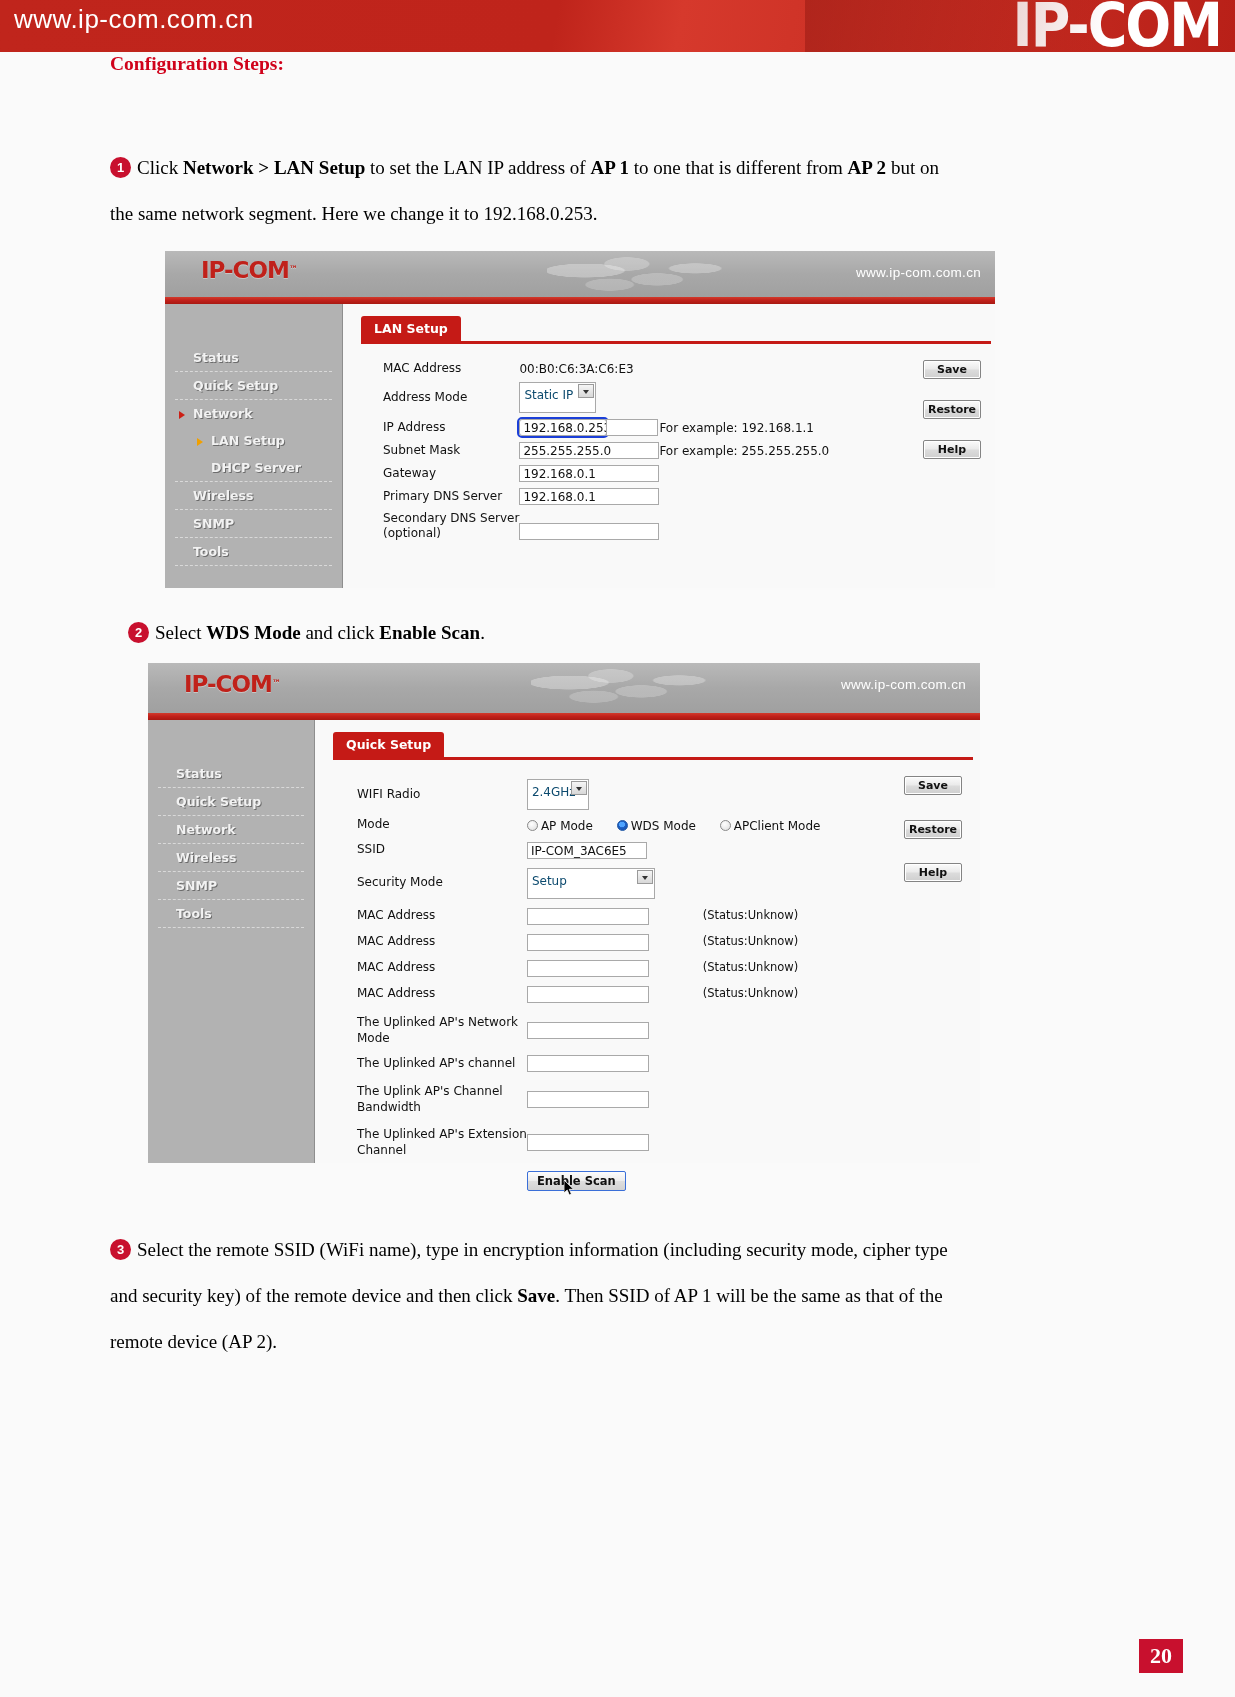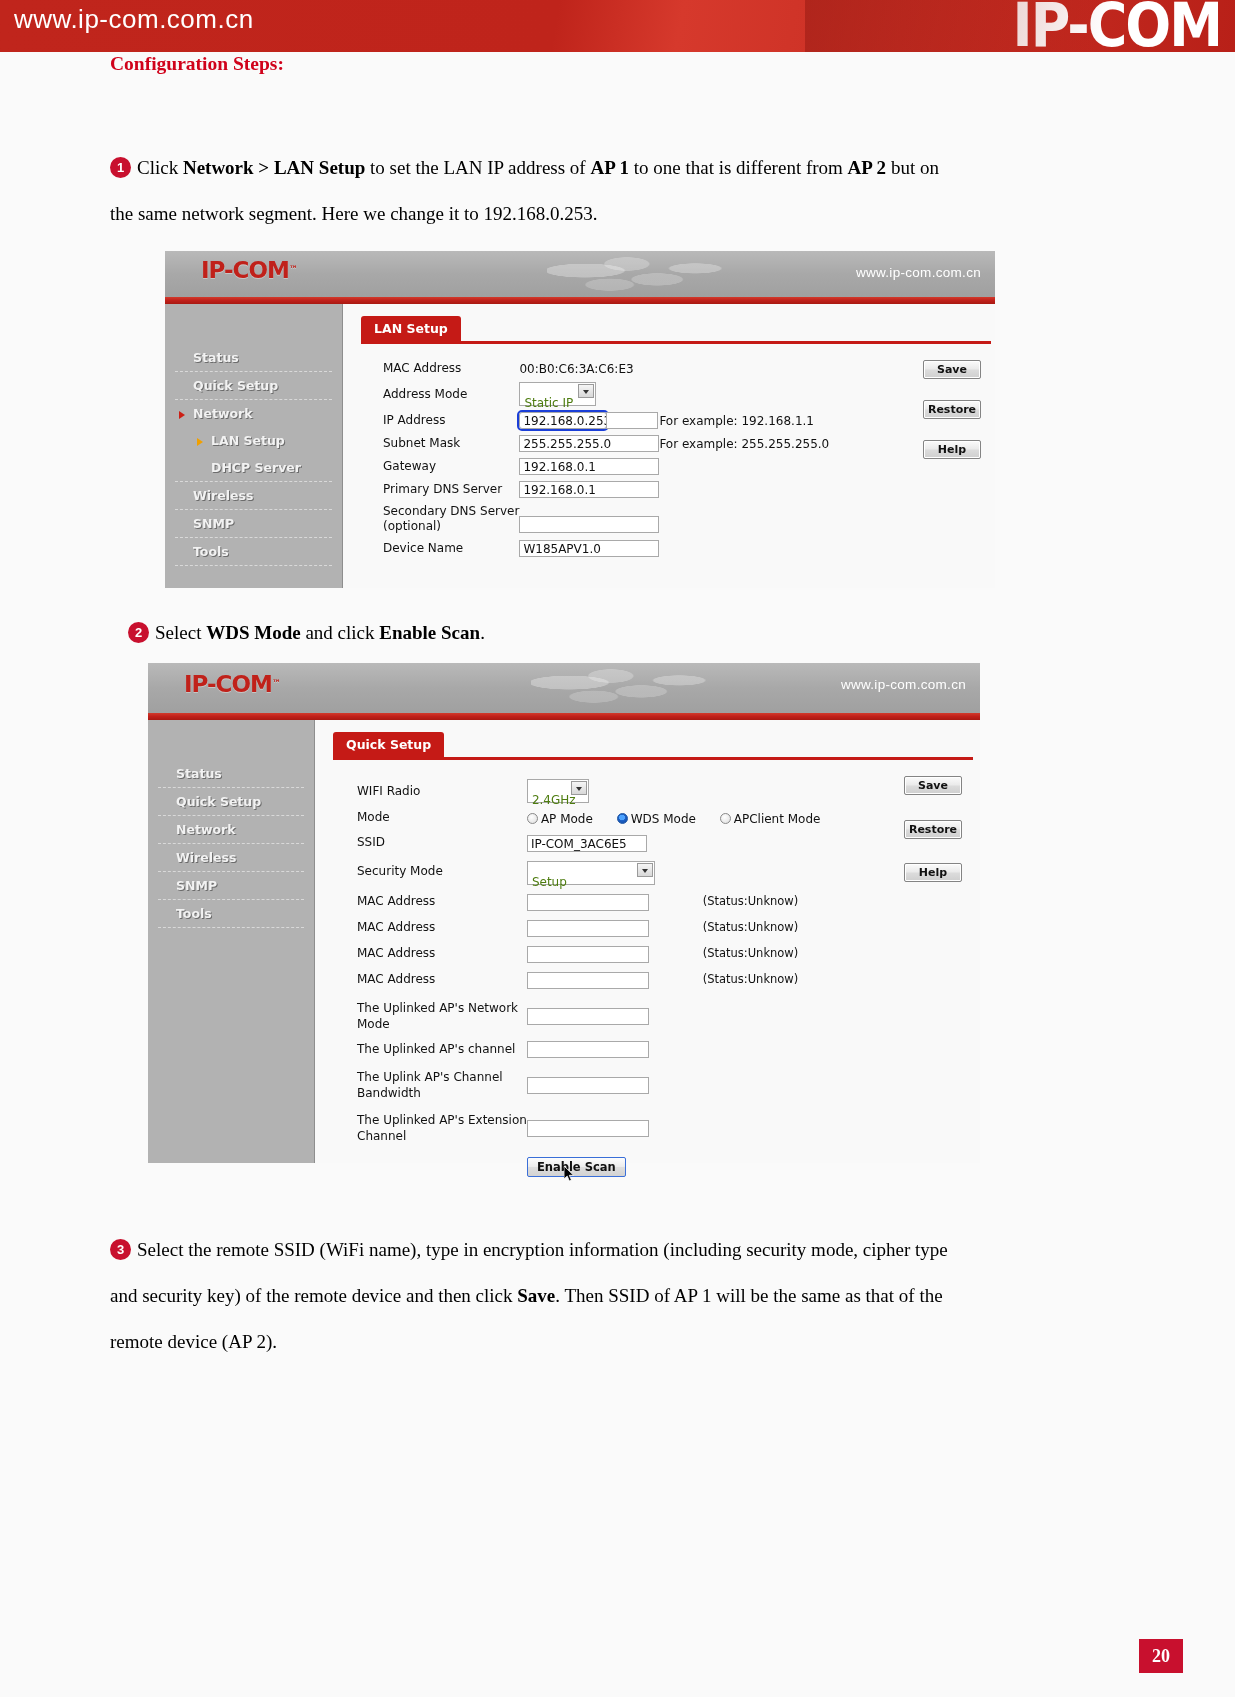--- a/index.html
+++ b/index.html
@@ -133,22 +133,22 @@
   table.form td { padding:3px 0; vertical-align:middle; }
   td.lbl { text-align:left; padding-right:22px; white-space:nowrap; line-height:15px; }
   .inp {
     display:inline-block; background:#fff; border:1px solid #a9a9a9;
     height:17px; line-height:16px; font-family:"DejaVu Sans", sans-serif;
     font-size:12px; padding:0 3px; color:#111; vertical-align:middle;
   }
   .inp.w1 { width:140px; }
   .sel {
     display:inline-block; position:relative; background:#fff;
-    border:1px solid #a9a9a9; height:24px; line-height:17px;
-    font-size:12px; padding:12px 22px 0 4px; color:#4d7c0f; vertical-align:middle;
+    border:1px solid #a9a9a9; height:31px; line-height:17px;
+    font-size:12px; padding:4px 22px 0 4px; color:#0c4a6e; vertical-align:middle;
     font-family:"DejaVu Sans", sans-serif;
   }
   .sel .btn {
     position:absolute; right:1px; top:1px; width:16px; height:14px;
     background:linear-gradient(180deg,#f6f6f6,#d8d8d8);
     border:1px solid #9a9a9a;
   }
   .sel .btn:after{
     content:""; position:absolute; left:4px; top:5px;
     border-top:4px solid #333; border-left:3.5px solid transparent;
@@ -186,21 +186,21 @@
   }
   .cursor {
     position:absolute; width:11px; height:16px;
   }
   .cursor svg { display:block; }
 
   
   .pagenum {
     position:absolute; right:52px; bottom:24px;
     width:44px; height:34px; background:#c8102e; color:#fff;
-    font-family:"Liberation Serif", serif; font-size:18px; font-weight:bold;
+    font-family:"Liberation Serif", serif; font-size:22px; font-weight:bold;
     text-align:center; line-height:34px;
   }
 </style>
 </head>
 <body>
 
 <div class="banner">
   <div class="banner-url">www.ip-com.com.cn</div>
   <div class="banner-logo">IP-COM</div>
 </div>
@@ -305,27 +305,20 @@
         <tr>
           <td class="lbl" style="line-height:15px;">
             <div>Secondary DNS Server</div>
             <div>(optional)</div>
           </td>
           <td style="vertical-align:bottom; padding-bottom:4px;">
             <span class="inp w1"></span>
           </td>
           <td></td>
         </tr>
-        <tr>
-          <td class="lbl">Device Name</td>
-          <td>
-            <span class="inp w1">W185APV1.0</span>
-          </td>
-          <td></td>
-        </tr>
       </tbody>
         </table>
 
       <div class="side-buttons" style="right:14px; top:56px;">
         <div class="btn3d">Save</div>
         <div class="btn3d" style="margin-top:21px;">Restore</div>
         <div class="btn3d" style="margin-top:21px;">Help</div>
       </div>
     </div>
   </div>

